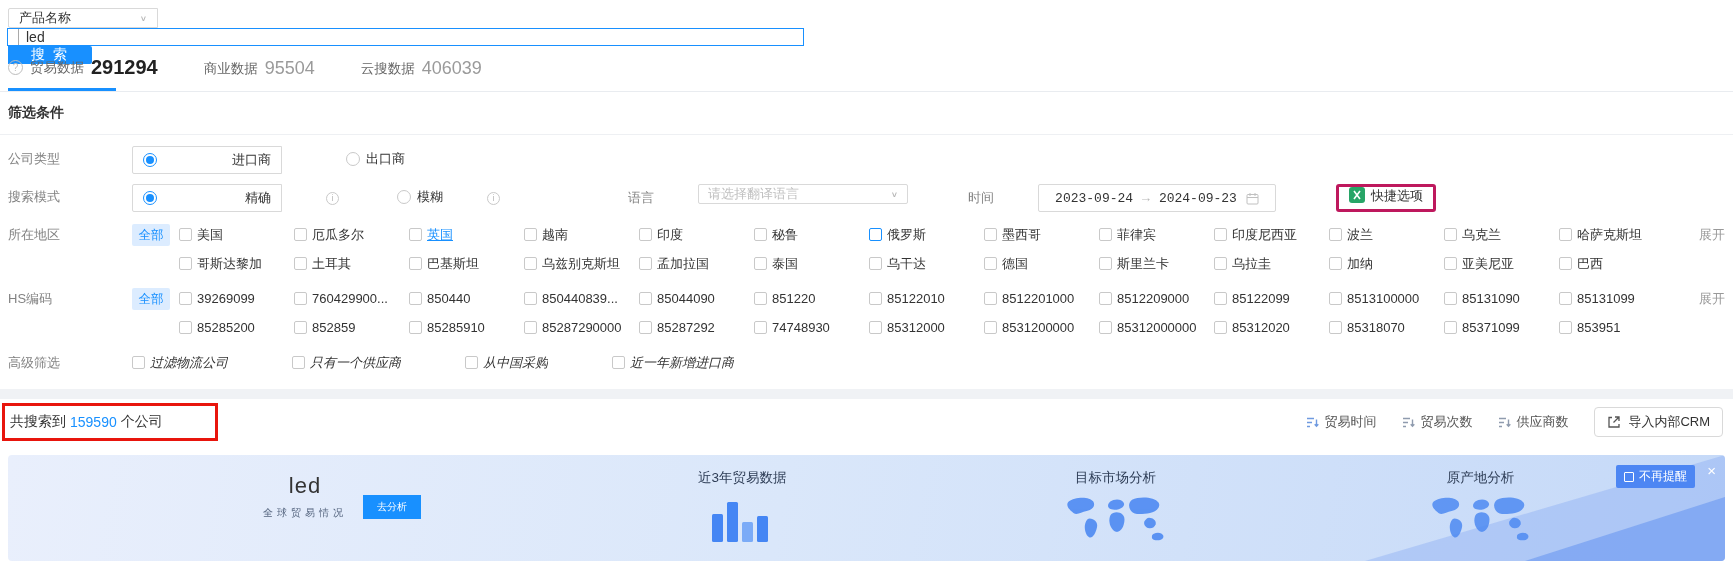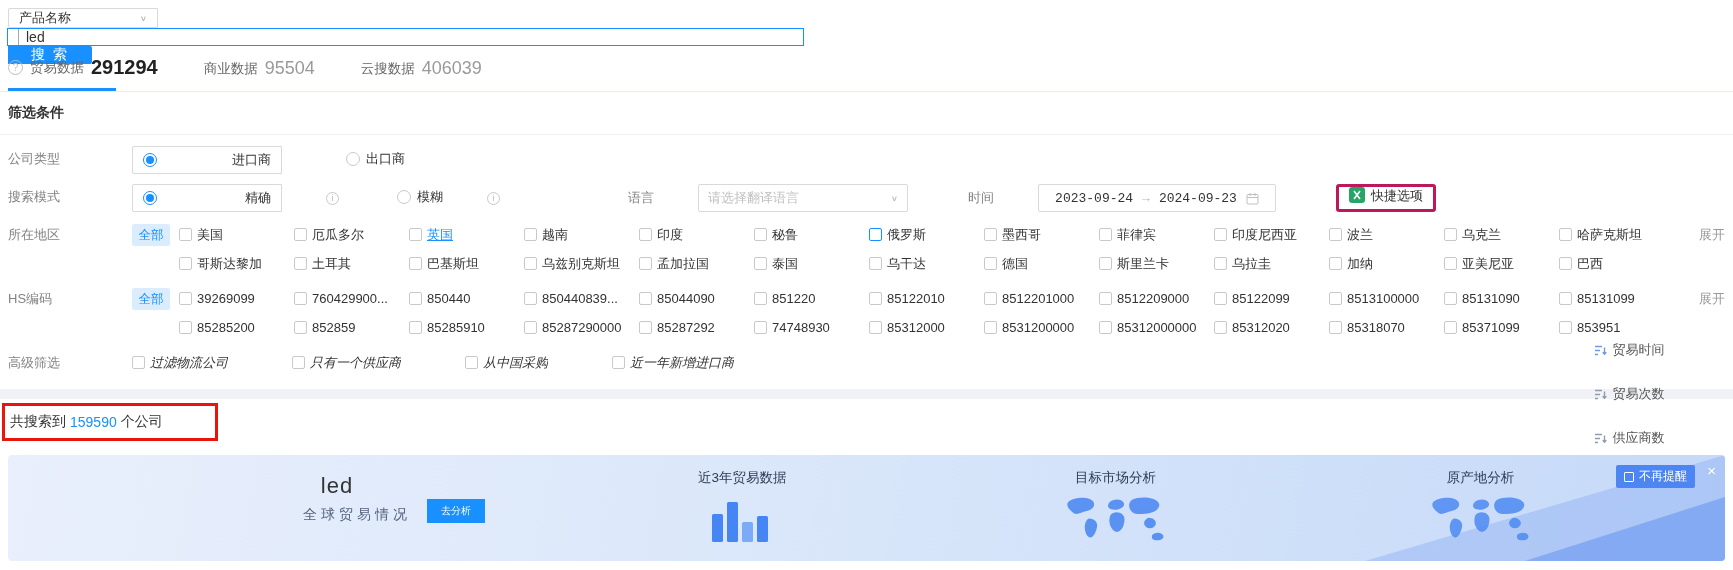--- a/index.html
+++ b/index.html
@@ -53,21 +53,21 @@
   .radio.sel .rdot { border-color: #1890ff; }
   .radio.sel .rdot::after { content: ""; position: absolute; inset: 2px; background: #1890ff; border-radius: 50%; }
   .iicon {
     width: 13px; height: 13px; border: 1px solid #c9c9c9; border-radius: 50%;
     color: #b9b9b9; font-size: 9px; display: inline-flex; align-items: center; justify-content: center;
     margin-left: -20px; margin-right: 22px; align-self: center;
   }
   .inline-label { color: #828282; line-height: 28px; margin-left: 70px; margin-right: 8px; }
   .inline-label2 { color: #828282; line-height: 28px; margin-left: 24px; margin-right: 8px; }
   .lang-select {
-    width: 210px; height: 28px; border: 1px solid #d9d9d9; border-radius: 2px; background: #fff;
+    width: 210px; height: 20px; border: 1px solid #d9d9d9; border-radius: 2px; background: #fff;
     display: flex; align-items: center; justify-content: space-between; padding: 0 9px;
     color: #bfbfbf; cursor: pointer;
   }
   .date-box {
     width: 238px; height: 28px; border: 1px solid #d9d9d9; border-radius: 2px; background: #fff;
     display: flex; align-items: center; justify-content: center; gap: 9px; color: #333; cursor: pointer; font-family: Liberation Mono, monospace;
   }
   .date-arrow { color: #b9b9b9; }
   .quick {
     margin-left: 24px; height: 28px; border: 3px solid #be185d; border-radius: 3px; background: #fff;
@@ -90,37 +90,37 @@
   .c-blue-box .box { border-color: #1890ff; }
   .cb.adv { flex: 0 0 auto; margin-right: 28px; font-style: italic; }
   .expand { flex: 0 0 46px; text-align: right; color: #999; cursor: pointer; line-height: 25px; }
 
   
   .band { height: 10px; background: #f0f2f5; }
   .results { height: 46px; display: flex; align-items: center; padding: 0 10px; position: relative; }
   .res-left { display: flex; align-items: center; gap: 4px; font-size: 14px; }
   .res-count { color: #1890ff; }
   .red-box { position: absolute; left: 2px; top: 4px; width: 216px; height: 38px; border: 3px solid #e8150d; pointer-events: none; }
-  .res-right { margin-left: auto; display: flex; align-items: flex-start; gap: 26px; flex-direction: column; }
+  .res-right { margin-left: auto; display: flex; align-items: center; gap: 26px; }
   .sort-item { display: flex; align-items: center; gap: 5px; color: #555; cursor: pointer; }
   .crm-btn {
     display: flex; align-items: center; gap: 7px; border: 1px solid #d9d9d9; border-radius: 4px;
     height: 30px; padding: 0 12px; color: #333; background: #fff; cursor: pointer;
   }
 
   
   .banner {
     margin: 10px 8px 0; height: 106px; border-radius: 4px; position: relative; overflow: hidden;
     background: linear-gradient(100deg, #e9effc 0%, #dae7fa 45%, #c5d9f8 100%);
   }
   .deco { position: absolute; right: 0; top: 0; height: 106px; }
   .bn-left { position: absolute; left: 255px; top: 18px; display: flex; align-items: flex-end; gap: 16px; }
   .bn-kw { display: flex; flex-direction: column; align-items: center; gap: 7px; }
   .bn-kw .kw { font-size: 22px; color: #333; letter-spacing: 1px; }
-  .bn-kw .sub { font-size: 14px; color: #55657f; letter-spacing: 4px; margin-left: 40px; }
+  .bn-kw .sub { font-size: 10px; color: #55657f; letter-spacing: 4px; }
   .bn-go { background: #1890ff; color: #fff; font-size: 10px; border-radius: 0; padding: 5px 14px; margin-bottom: 1px; cursor: pointer; }
   .bn-item { position: absolute; top: 14px; display: flex; flex-direction: column; align-items: center; gap: 7px; }
   .bn-item .bt { font-size: 13.5px; color: #2d3c55; }
   #bn1 { left: 690px; }
   #bn2 { left: 1050px; }
   #bn3 { left: 1415px; }
   .dismiss {
     position: absolute; top: 10px; right: 30px; display: flex; align-items: center; gap: 5px;
     background: #4d86f3; color: #fff; font-size: 12px; padding: 3px 8px; border-radius: 2px; cursor: pointer;
   }

